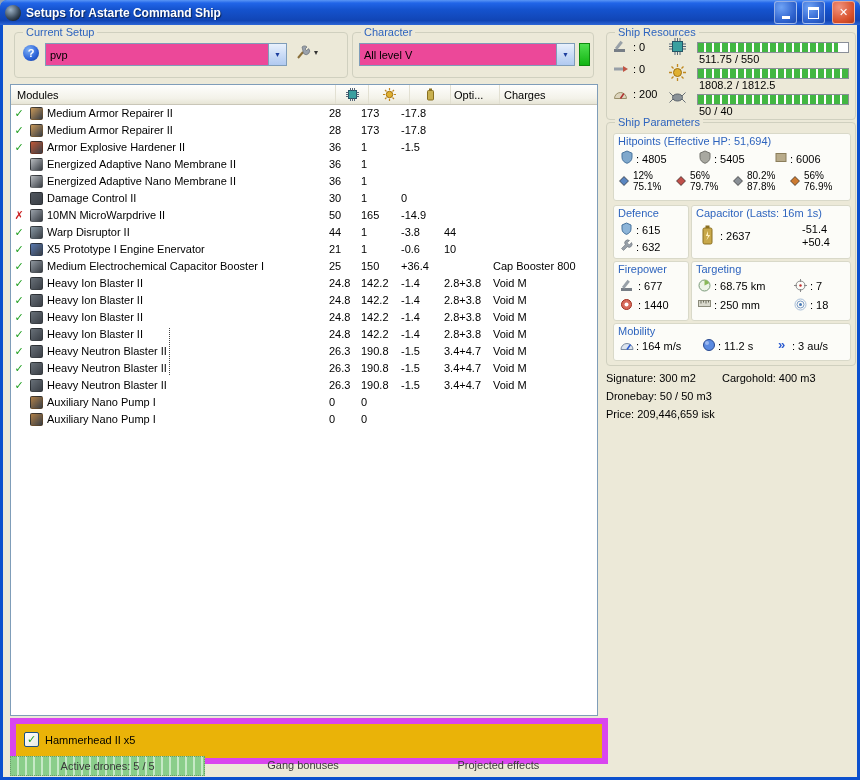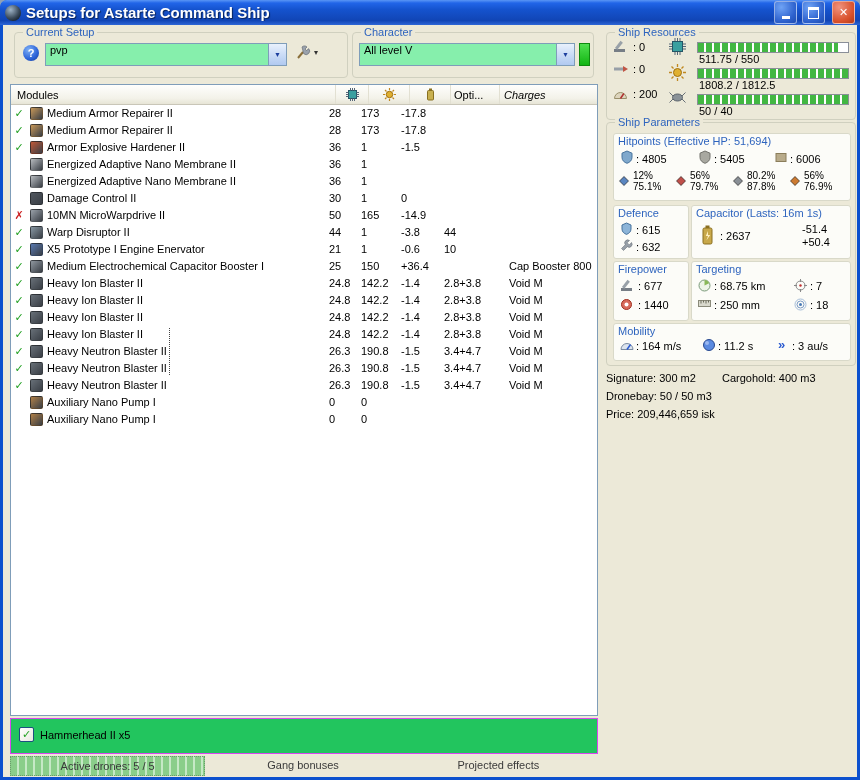--- a/index.html
+++ b/index.html
@@ -6,36 +6,36 @@
   .window{position:relative;width:860px;height:780px;background:#ECE9D8;
     font-family:"Liberation Sans","DejaVu Sans",sans-serif;font-size:11px;color:#000;
     border-radius:7px 7px 0 0;overflow:hidden;box-shadow:inset 0 0 0 3px #0B50CE;}
   .abs{position:absolute;}
   
   .titlebar{position:absolute;left:0;top:0;right:0;height:25px;display:flex;align-items:center;gap:5px;padding:0 5px;
     background:linear-gradient(180deg,#5A96F5 0%,#2165E8 12%,#1553CE 38%,#1145B5 82%,#2E66D6 100%);
     border-radius:6px 6px 0 0;}
   .app-ico{width:16px;height:16px;border-radius:50%;flex:none;
     background:radial-gradient(circle at 35% 30%,#9fb4c8,#3a4a5a 55%,#0a1420 90%);}
-  .title-text{flex:1;color:#fff;font-weight:bold;font-size:15px;text-shadow:1px 1px 1px rgba(0,0,0,.55);
+  .title-text{flex:1;color:#fff;font-weight:bold;font-size:12px;text-shadow:1px 1px 1px rgba(0,0,0,.55);
     white-space:nowrap;overflow:hidden;}
   .tb-btn{width:21px;height:21px;border-radius:3px;border:1px solid rgba(255,255,255,.5);flex:none;
     display:flex;align-items:center;justify-content:center;color:#fff;font-size:11px;font-weight:bold;cursor:default;}
   .btn-blue{background:radial-gradient(circle at 30% 25%,#6FA3F5,#2E62CE 65%,#1E4CB0);}
   .btn-close{background:radial-gradient(circle at 30% 25%,#F0937E,#D9512C 65%,#B23A18);margin-left:2px;}
   .g-min{width:8px;height:3px;background:#fff;margin-top:10px;}
   .g-max{width:9px;height:8px;border:1px solid #fff;border-top-width:3px;}
   
   .gb{position:absolute;border:1px solid #D0D0BF;border-radius:4px;}
   .gb-label{position:absolute;top:-7px;left:8px;background:#ECE9D8;padding:0 3px;color:#2E64BE;white-space:nowrap;}
   .subbox{position:absolute;border:1px solid #D9D9C9;border-radius:3px;background:#FCFCF8;}
   .sb-label{position:absolute;top:1px;left:4px;color:#2E64BE;white-space:nowrap;}
   .val{position:absolute;white-space:nowrap;}
   
-  .combo{position:absolute;height:21px;border:1px solid #7F9DB9;background:#86efac;display:flex;}
+  .combo{position:absolute;height:21px;border:1px solid #7F9DB9;background:#ec4899;display:flex;align-items:center;}
   .combo .txt{flex:1;padding:0 4px;white-space:nowrap;overflow:hidden;}
   .combo .arrow-btn{width:17px;align-self:stretch;border-left:1px solid #7F9DB9;display:flex;align-items:center;justify-content:center;
     background:linear-gradient(180deg,#E9F1FC,#CBDCF6 50%,#B0C9F0);color:#1C3E9E;font-size:7px;}
   .help-btn{position:absolute;width:16px;height:16px;border-radius:50%;color:#fff;font-weight:bold;font-size:11px;
     display:flex;align-items:center;justify-content:center;
     background:radial-gradient(circle at 35% 30%,#7FB0F5,#2A62D8 60%,#16388E);}
   .tools-btn{position:absolute;display:flex;align-items:center;gap:3px;color:#333;}
   .green-ind{position:absolute;background:linear-gradient(180deg,#4FE04F,#12B412);border:1px solid #0E8A0E;}
   
   .bar{position:absolute;height:9px;border:1px solid #8A8F98;background:#fff;}
@@ -44,37 +44,37 @@
   
   .table{position:absolute;background:#fff;border:1px solid #7F9DB9;display:flex;flex-direction:column;}
   .thead{height:19px;flex:none;display:flex;align-items:center;
     background:linear-gradient(180deg,#FEFEFD,#F3F2E9 70%,#E7E5D6);border-bottom:1px solid #C9C6B8;}
   .th{height:100%;display:flex;align-items:center;border-right:1px solid #E2E0D2;padding:0;}
   .th-name{width:318px;padding-left:6px;}
   .th-cpu{width:32px;justify-content:center;}
   .th-pg{width:40px;justify-content:center;}
   .th-cap{width:40px;justify-content:center;}
   .th-opti{width:45px;padding-left:3px;}
-  .th-charge{flex:1;padding-left:4px;border-right:none;font-style:italic;}
+  .th-charge{flex:1;padding-left:4px;border-right:none;}
   .tbody{flex:1;overflow:hidden;}
   .mod-row{display:flex;align-items:center;height:17px;line-height:17px;white-space:nowrap;}
   .c-state{width:16px;text-align:center;font-weight:bold;}
   .st-a{color:#1D9E1D;} .st-o{color:#CC2020;}
   .c-icon{width:18px;display:flex;align-items:center;justify-content:center;}
   .mod-ico{width:11px;height:11px;border-radius:2px;border:1px solid rgba(0,0,0,.35);display:inline-block;}
   .c-name{width:284px;overflow:hidden;}
   .name-inner{display:inline-block;padding:16px 2px;}
   .name-inner.selected{outline:1px dotted #444;}
-  .c-cpu{width:32px;} .c-pg{width:40px;} .c-cap{width:40px;} .c-opti{width:45px;padding-left:3px;} .c-charge{flex:1;padding-left:4px;margin-left:16px;}
+  .c-cpu{width:32px;} .c-pg{width:40px;} .c-cap{width:40px;} .c-opti{width:45px;padding-left:3px;} .c-charge{flex:1;padding-left:4px;}
   
   .resist-row{position:absolute;left:4px;top:36px;display:flex;width:228px;}
   .resist{width:57px;display:flex;align-items:center;gap:3px;}
   .resist-vals{display:flex;flex-direction:column;font-size:10px;line-height:11px;}
   
-  .dronebox{position:absolute;background:#22c55e;border:1px solid #d946ef;}
+  .dronebox{position:absolute;background:#eab308;border:6px solid #d946ef;}
   .drone-item{display:flex;align-items:center;gap:6px;padding:8px 0 0 8px;}
   .checkbox{width:13px;height:13px;border:1px solid #1C5180;border-radius:2px;flex:none;
     background:linear-gradient(135deg,#fff,#E9E9E0);display:flex;align-items:center;justify-content:center;
     color:#21A121;font-weight:bold;font-size:11px;line-height:11px;}
   .checkbox.checked::after{content:"✓";}
   .bottom-bar{position:absolute;display:flex;}
   .btab{height:18px;line-height:18px;text-align:center;color:#3a3a3a;}
   .btab-green{background:repeating-linear-gradient(90deg,#8ACE8A 0 6px,#C6E9C6 6px 8px);border:1px dotted #6A9A6A;}
 </style>
 </head>

